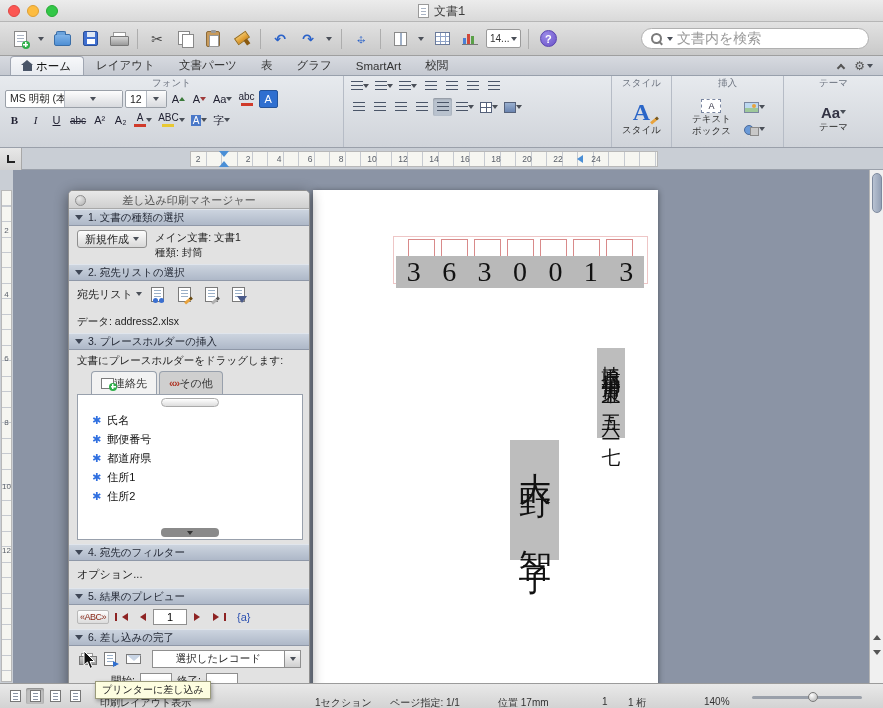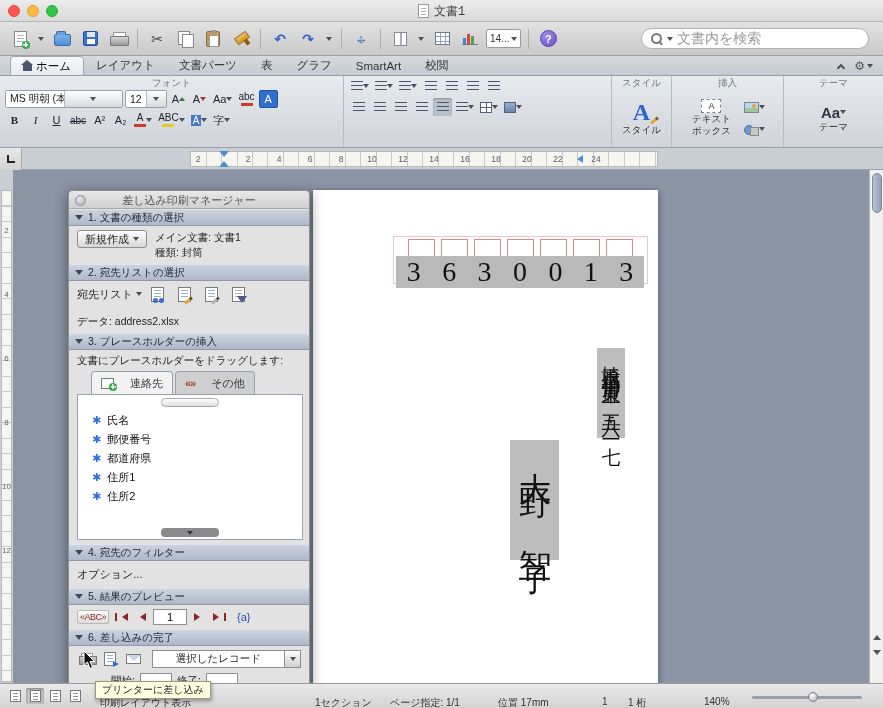--- a/index.html
+++ b/index.html
@@ -167,21 +167,21 @@
   .mpic{width:22px;height:18px;display:flex;align-items:center;justify-content:center;}
   .msheet{width:13px;height:15px;background:#fff;border:1px solid #7a7a7a;position:relative;}
   .msheet::before{content:"";position:absolute;left:2px;top:2px;right:2px;height:9px;background:repeating-linear-gradient(#9ab0c8 0 1px,transparent 1px 3px);}
   .msheet.bino::after{content:"";position:absolute;left:1px;bottom:-2px;width:5px;height:5px;border-radius:50%;background:#3a6fd0;box-shadow:6px 0 0 #3a6fd0;}
   .msheet.pencil::after{content:"";position:absolute;right:-3px;bottom:-1px;width:9px;height:3px;background:linear-gradient(90deg,#e8a33d 0 70%,#6a4a10 70%);transform:rotate(-40deg);}
   .msheet.pencil2::after{content:"";position:absolute;right:-3px;bottom:-1px;width:9px;height:3px;background:linear-gradient(90deg,#b0b0b0 0 70%,#555 70%);transform:rotate(-40deg);}
   .msheet.funnel::after{content:"";position:absolute;right:-3px;bottom:-2px;border-left:5px solid transparent;border-right:5px solid transparent;border-top:7px solid #4a5a8a;}
   .c2data{margin-top:12px;font-size:10.5px;}
   .hint{font-size:10.5px;margin-bottom:3px;}
   .ptabs{display:flex;align-items:flex-end;gap:2px;padding-left:14px;}
-  .ptab{height:23px;display:flex;align-items:center;gap:16px;padding:0 9px;font-size:11px;border:1px solid #98a0ac;border-bottom:none;border-radius:4px 4px 0 0;background:#cfcfcf;color:#333;}
+  .ptab{height:23px;display:flex;align-items:center;gap:0;padding:0 9px;font-size:11px;border:1px solid #98a0ac;border-bottom:none;border-radius:4px 4px 0 0;background:#cfcfcf;color:#333;}
   .ptab.active{background:#f2f2f2;}
   .contact-ico{width:13px;height:11px;background:#fff;border:1px solid #7a7a7a;position:relative;}
   .contact-ico::after{content:"";position:absolute;right:-4px;bottom:-3px;width:8px;height:8px;border-radius:50%;background:#2faf4a;background-image:linear-gradient(#fff,#fff),linear-gradient(#fff,#fff);background-size:5px 1.5px,1.5px 5px;background-position:center;background-repeat:no-repeat;}
   .chev-red{color:#b03a2a;font-size:11px;font-weight:bold;letter-spacing:-1px;}
   .plist{position:relative;margin:0 0 0 0;width:226px;height:146px;background:#fff;border:1px solid #98a0ac;padding-top:2px;}
   .pill{width:58px;height:9px;border:1px solid #aaa;border-radius:5px;background:linear-gradient(#fff,#ddd);margin:1px auto 4px;}
   .fld{display:flex;align-items:center;gap:6px;padding:2px 0 2px 14px;font-size:11px;color:#111;}
   .star{color:#2f6fe0;font-size:11px;line-height:1;}
   .scrolldn{position:absolute;bottom:2px;left:50%;transform:translateX(-50%);width:58px;height:9px;background:#8a8a8a;border-radius:4px;display:flex;align-items:center;justify-content:center;}
   .scrolldn i{width:0;height:0;border:3px solid transparent;border-top:4px solid #333;margin-top:3px;}

